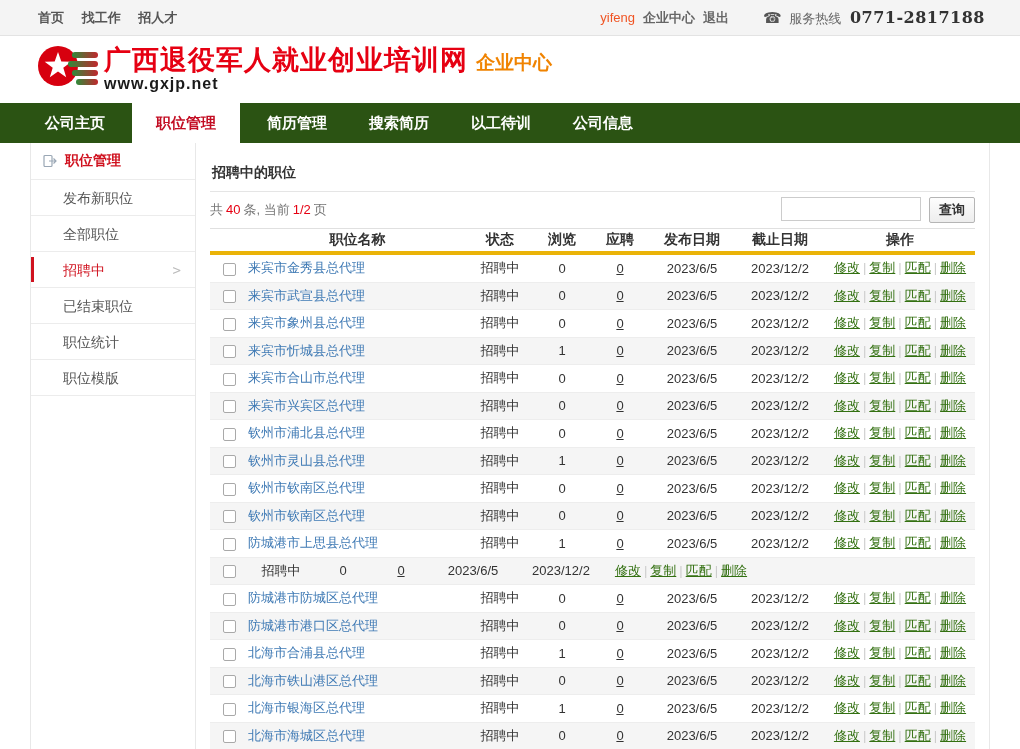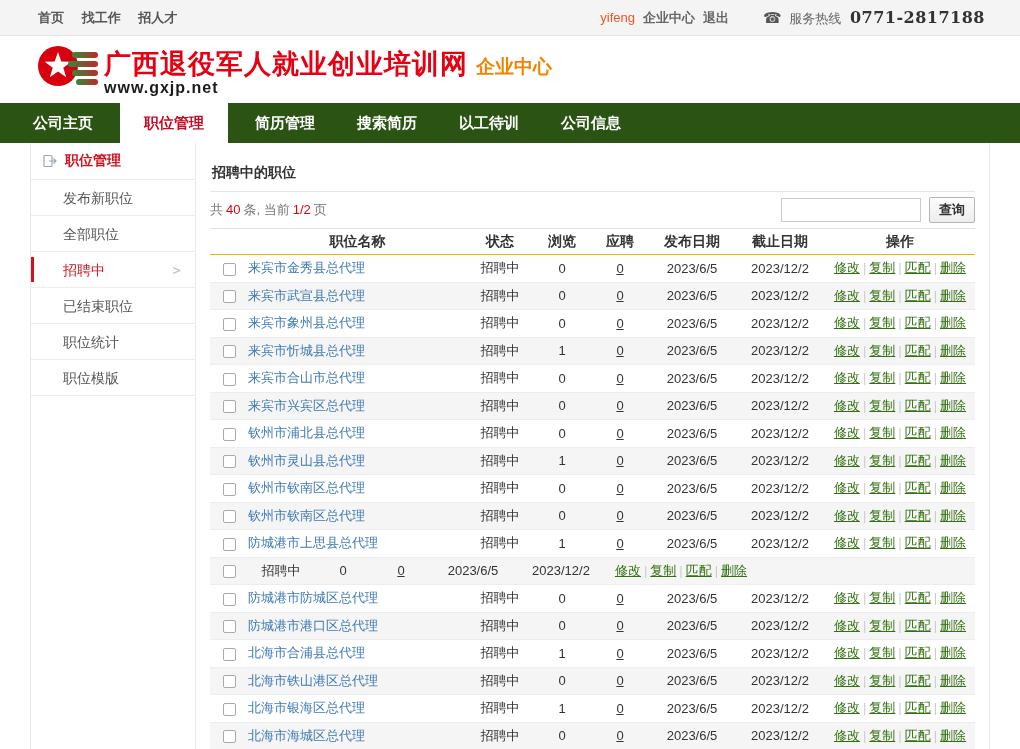--- a/index.html
+++ b/index.html
@@ -14,29 +14,29 @@
   .top-right { display:flex; align-items:center; color:#666; }
   .top-right .uname { color:#f05423; margin-right:8px; }
   .top-right .ulink { margin-right:8px; color:#666; }
   .top-right .hot { margin-left:26px; color:#666; }
   .top-right .phone-ico { font-size:15px; color:#555; margin-right:4px; }
   .top-right .phone-num { font-family:"DejaVu Serif","Liberation Serif",serif; font-weight:bold;
                           font-size:16px; color:#333; margin-left:5px; letter-spacing:0.5px; }
 
   
   .header { height:67px; background:#fff; display:flex; align-items:center; padding-left:36px; }
-  .logo-wrap { display:flex; align-items:flex-end; }
+  .logo-wrap { display:flex; align-items:center; }
   .logo-txt { margin-left:4px; }
   .site-title-row { display:flex; align-items:baseline; line-height:1; }
   .site-title { color:#e60012; font-size:27px; font-weight:bold; letter-spacing:1px; }
   .site-sub { color:#f08300; font-size:19px; font-weight:bold; margin-left:8px; }
   .site-url { font-size:16px; font-weight:bold; color:#1a1a1a; letter-spacing:1px; margin-top:1px; }
 
   
-  .nav { height:40px; background:#2b5313; padding-left:12px; display:flex; }
+  .nav { height:40px; background:#2b5313; padding-left:24px; display:flex; }
   .nav-tab { height:40px; line-height:40px; padding:0 15px; margin:0 6px; color:#fff;
              font-size:15px; font-weight:bold; cursor:pointer; }
   .nav-tab.active { background:#fff; color:#c30d23; padding:0 24px; }
 
   
   .content { margin:0 30px; display:flex; border-left:1px solid #e8e8e8; border-right:1px solid #e8e8e8;
              height:606px; background:#fff; }
 
   
   .sidebar { width:165px; border-right:1px solid #e8e8e8; flex-shrink:0; }
@@ -50,28 +50,28 @@
   .side-item.active::before { content:""; position:absolute; left:0; top:5px; bottom:5px; width:3px; background:#d0121f; }
   .side-item.active .chev { visibility:visible; }
 
   
   .main { flex:1; padding:10px 14px; min-width:0; }
   .main-title { font-size:14px; font-weight:bold; color:#333; padding:11px 2px 9px;
                 border-bottom:1px solid #e5e5e5; }
   .meta-row { height:36px; display:flex; align-items:center; justify-content:space-between; color:#777; }
   .meta-row .red { color:#e60012; }
   .meta-row .mtxt span { margin-right:3px; }
-  .search-box { display:flex; align-items:center; }
+  .search-box { display:flex; }
   .search-input { width:140px; height:24px; border:1px solid #ccc; background:#fff; padding:0 4px; outline:none; }
   .search-btn { width:46px; height:26px; margin-left:8px; border:1px solid #b5b5b5; border-radius:2px;
                 background:linear-gradient(#fdfdfd,#ededed); font-size:13px; font-weight:bold; color:#333; cursor:pointer; }
 
   
   .tbl-head { display:flex; align-items:center; height:27px; border-top:1px solid #e0e0e0;
-              border-bottom:1px solid #eab308; font-weight:bold; font-size:14px; color:#333; }
+              border-bottom:4px solid #eab308; font-weight:bold; font-size:14px; color:#333; }
   .tbl-head > div, .row > div { text-align:center; }
   .col-check { width:38px; flex-shrink:0; }
   .col-name  { flex:1; min-width:0; }
   .col-status{ width:66px; flex-shrink:0; }
   .col-views { width:58px; flex-shrink:0; }
   .col-apply { width:58px; flex-shrink:0; }
   .col-pub   { width:86px; flex-shrink:0; }
   .col-end   { width:90px; flex-shrink:0; }
   .col-ops   { width:150px; flex-shrink:0; }
   .row { display:flex; align-items:center; height:27.5px; border-bottom:1px solid #ededed; background:#fff; }

